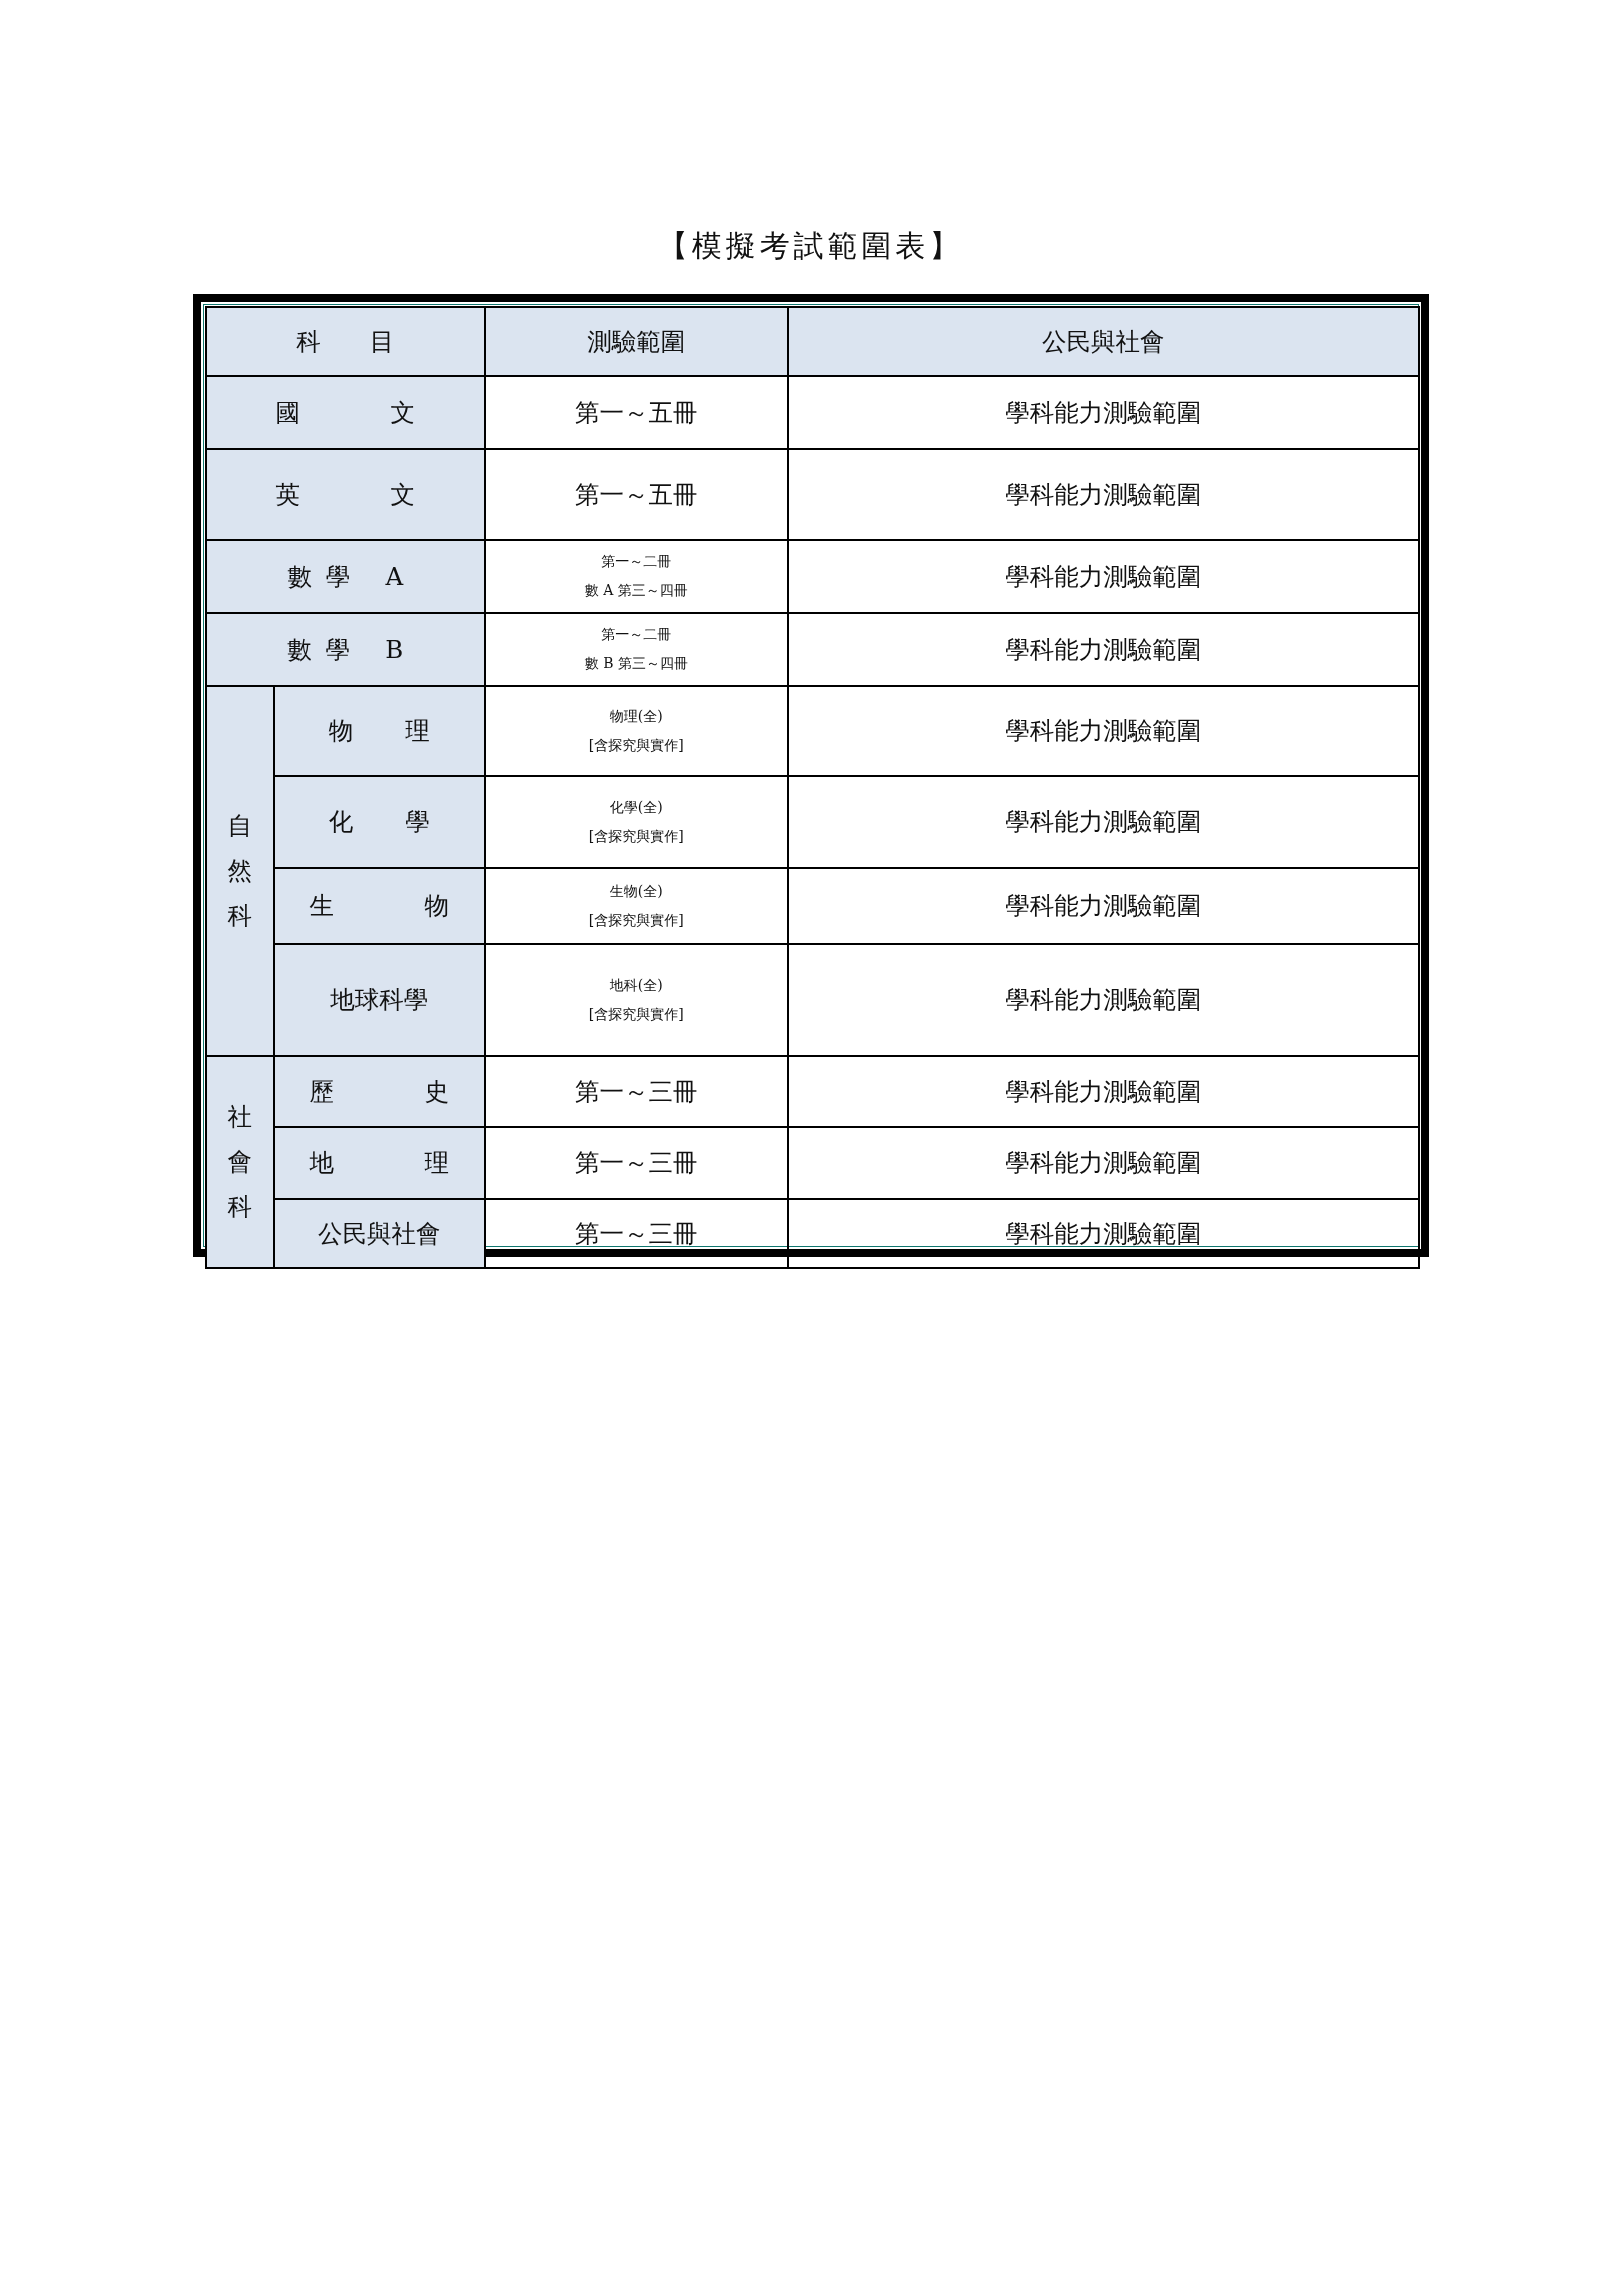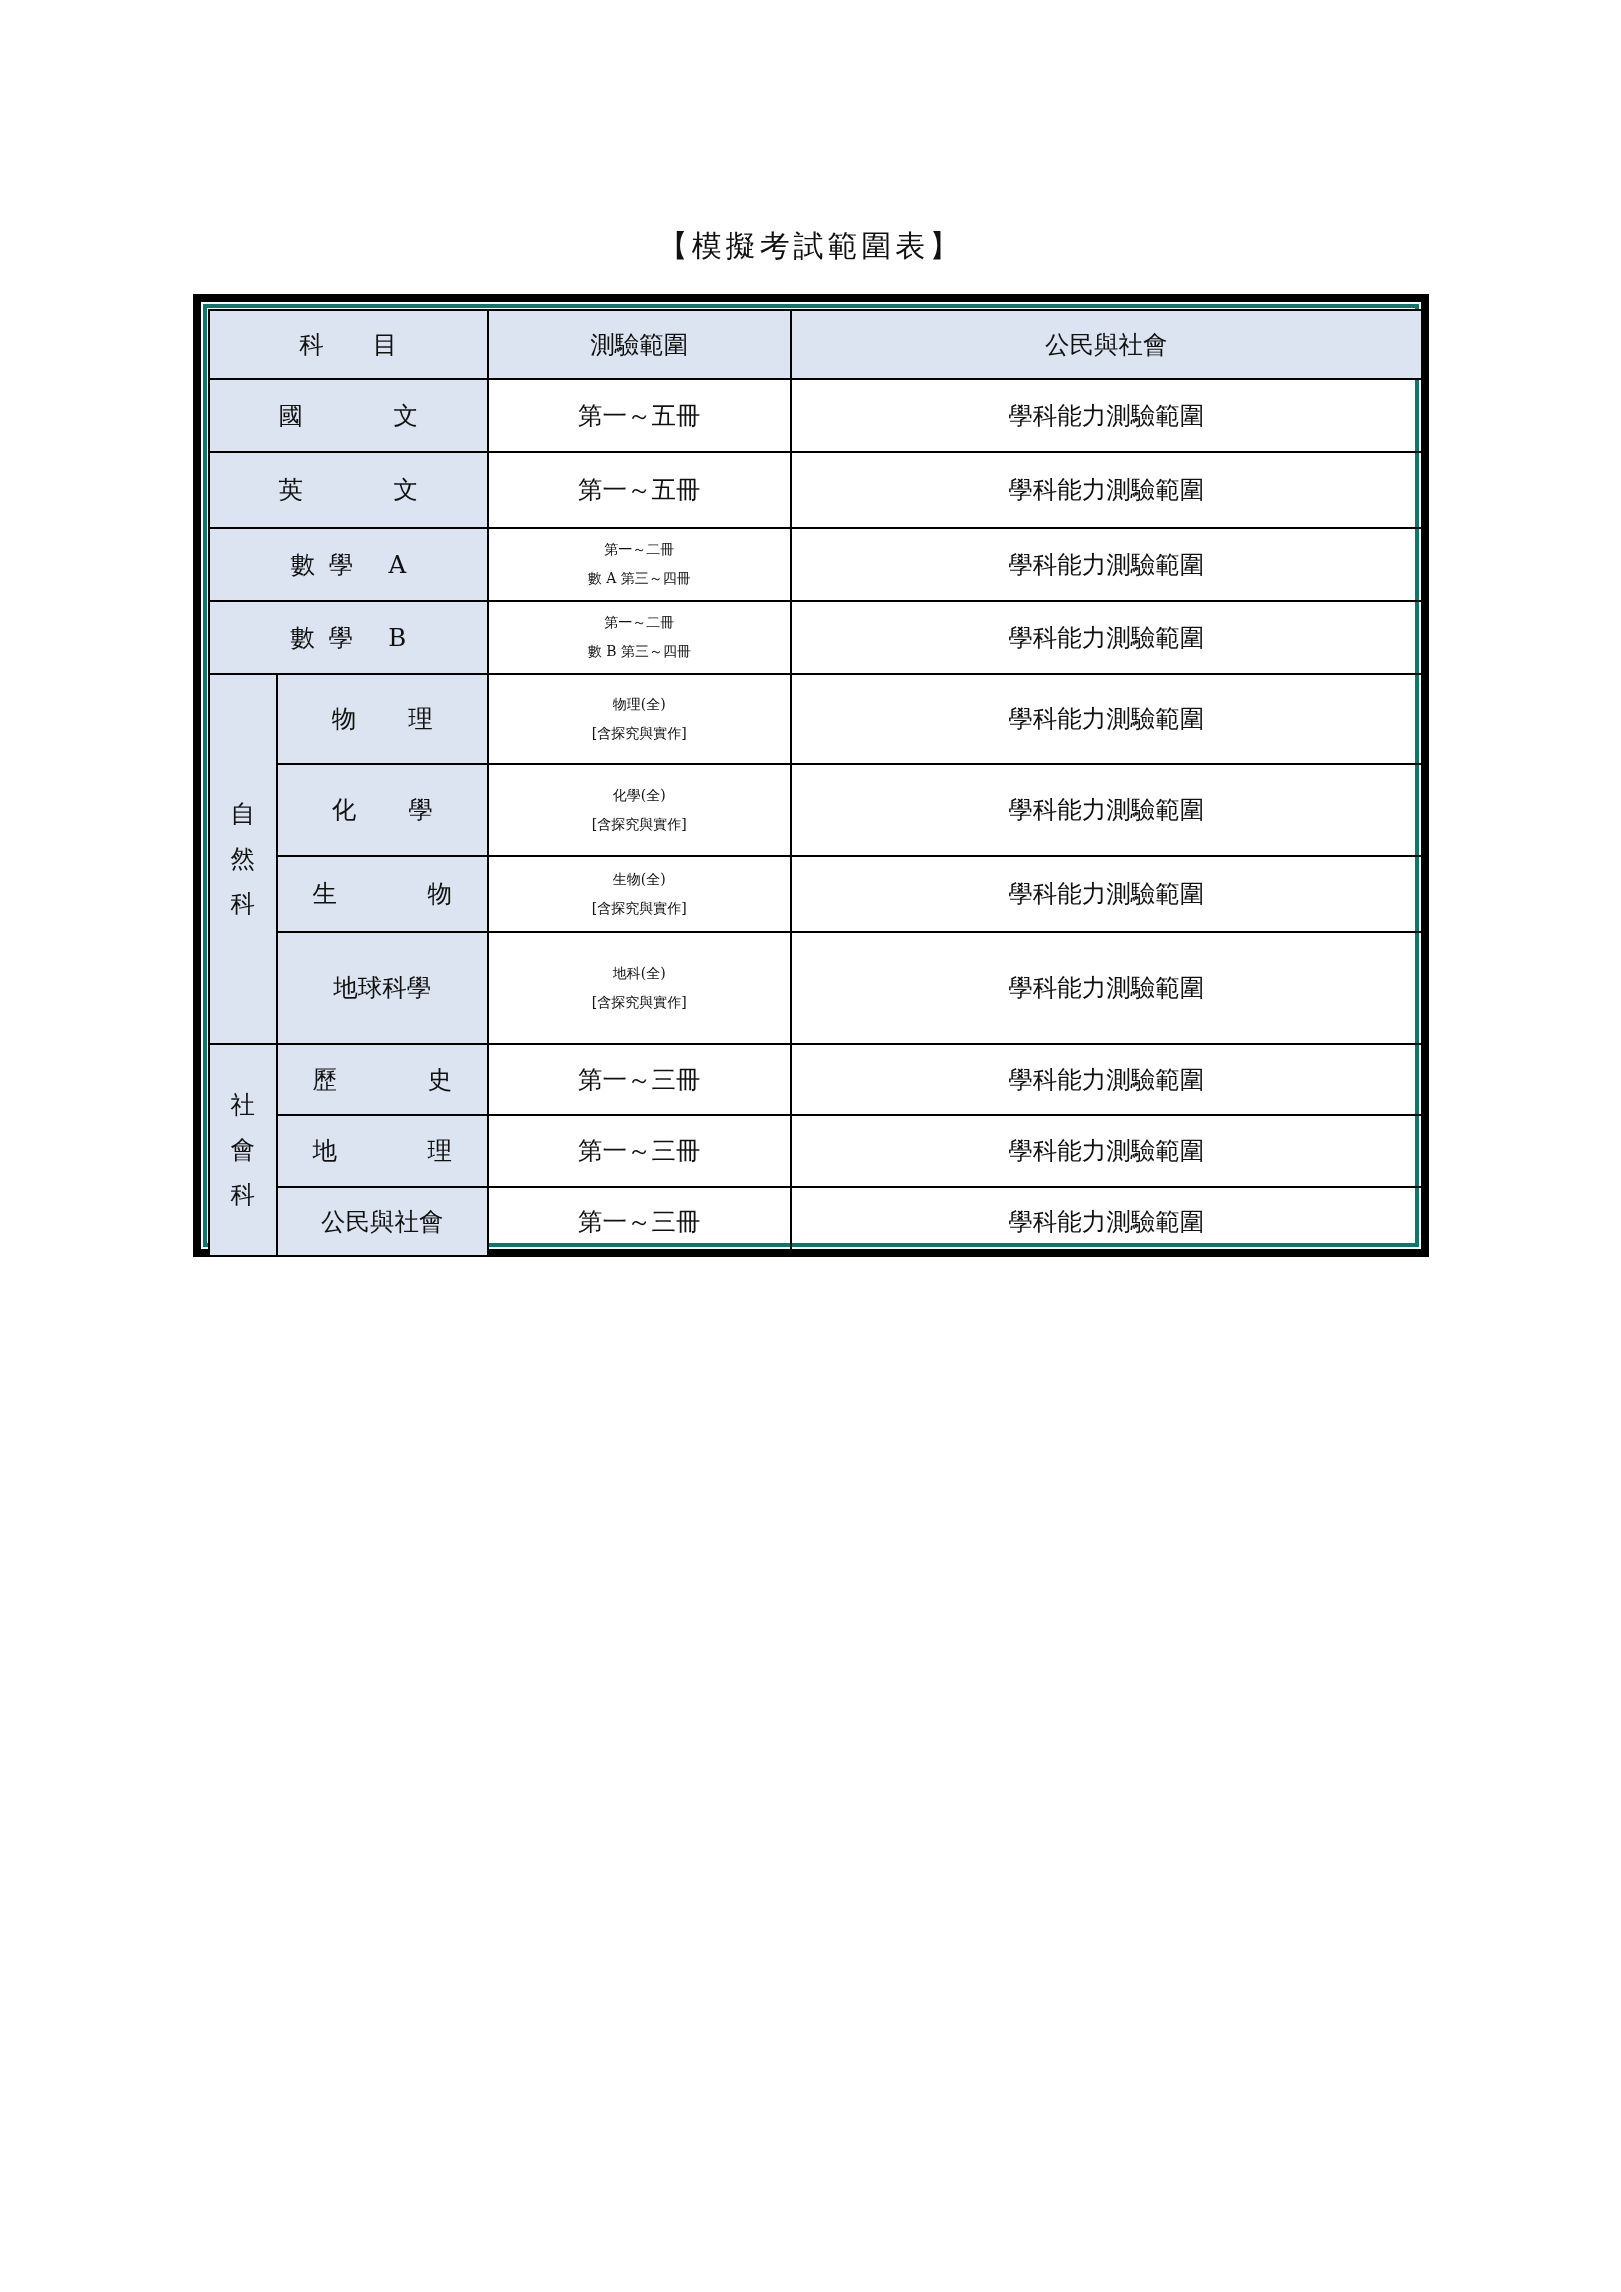--- a/index.html
+++ b/index.html
@@ -14,21 +14,21 @@
   .frame {
     position: absolute; left: 193px; top: 294px; width: 1236px; height: 963px;
     background: #000; box-sizing: border-box;
   }
   .frame-inner {
     position: absolute; left: 7.8px; top: 7.8px; right: 7.8px; bottom: 7.8px;
     background: #fff; padding: 2px; box-sizing: border-box;
   }
   .frame-line {
     position: absolute; left: 2px; top: 2px; right: 2px; bottom: 2px;
-    border: 4px solid #0f766e; box-sizing: border-box;
+    border: 1px solid #0f766e; box-sizing: border-box;
   }
   table {
     position: absolute; left: 1px; top: 1px;
     width: 1212px; height: 939px;
     border-collapse: collapse; table-layout: fixed;
   }
   td {
     border: 2px solid #000; text-align: center; vertical-align: middle;
     padding: 0; font-size: 24.5px; line-height: 33px;
   }
@@ -61,21 +61,21 @@
           <td class="shade">公民與社會</td>
         </tr>
 
         <tr style="height:73px">
           <td colspan="2" class="shade"><span class="spaced-md">國　文</span></td>
           <td>
                 <span class="line">第一～五冊</span>
               </td>
           <td>學科能力測驗範圍</td>
         </tr>
-        <tr style="height:76px">
+        <tr style="height:91px">
           <td colspan="2" class="shade"><span class="spaced-md">英　文</span></td>
           <td>
                 <span class="line">第一～五冊</span>
               </td>
           <td>學科能力測驗範圍</td>
         </tr>
         <tr style="height:73px">
           <td colspan="2" class="shade"><span class="spaced-sm">數學 A</span></td>
           <td class="range2">
             <span class="line">第一～二冊</span>

